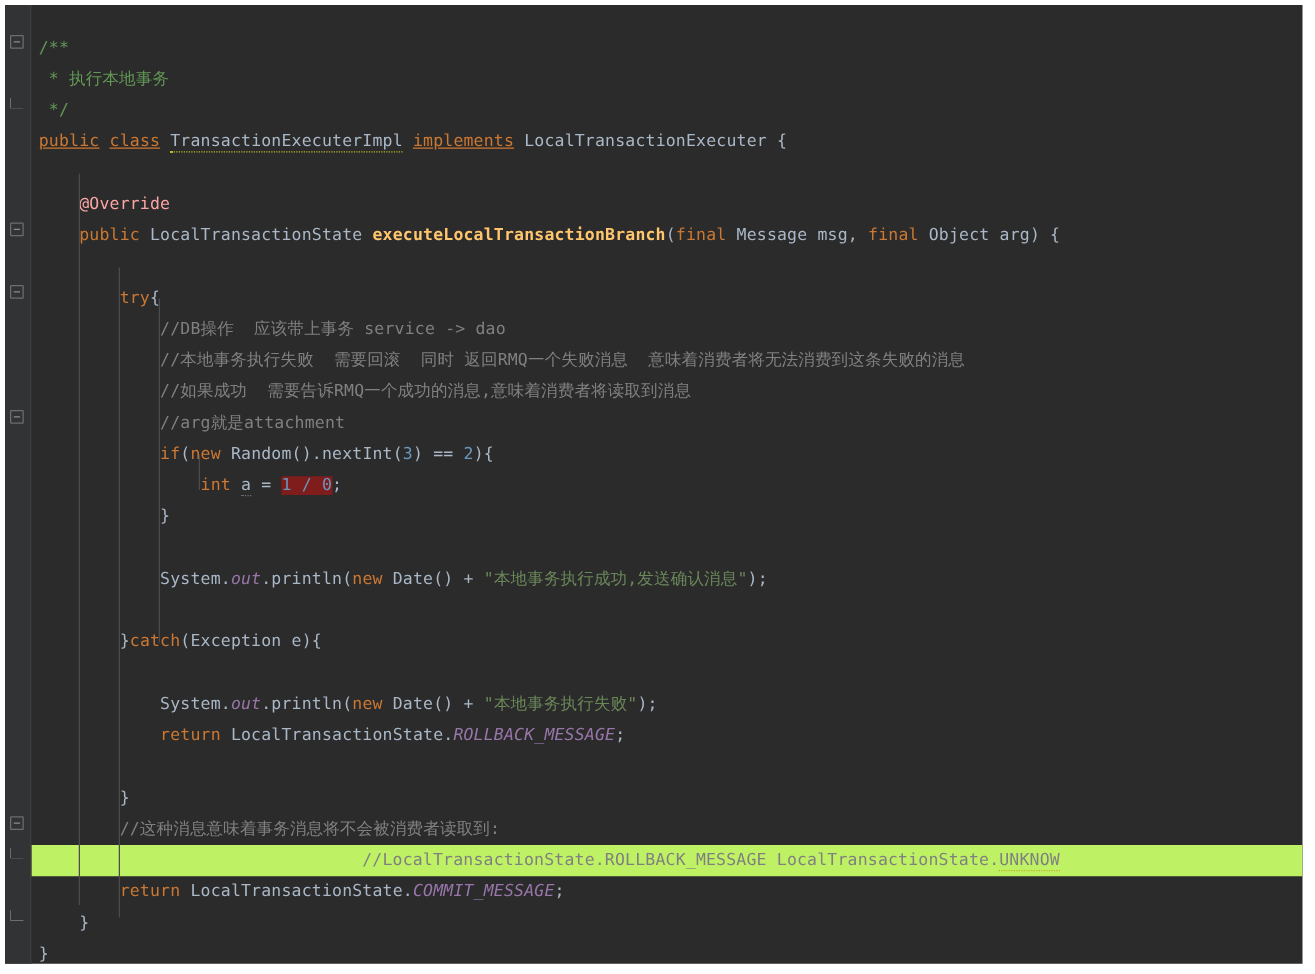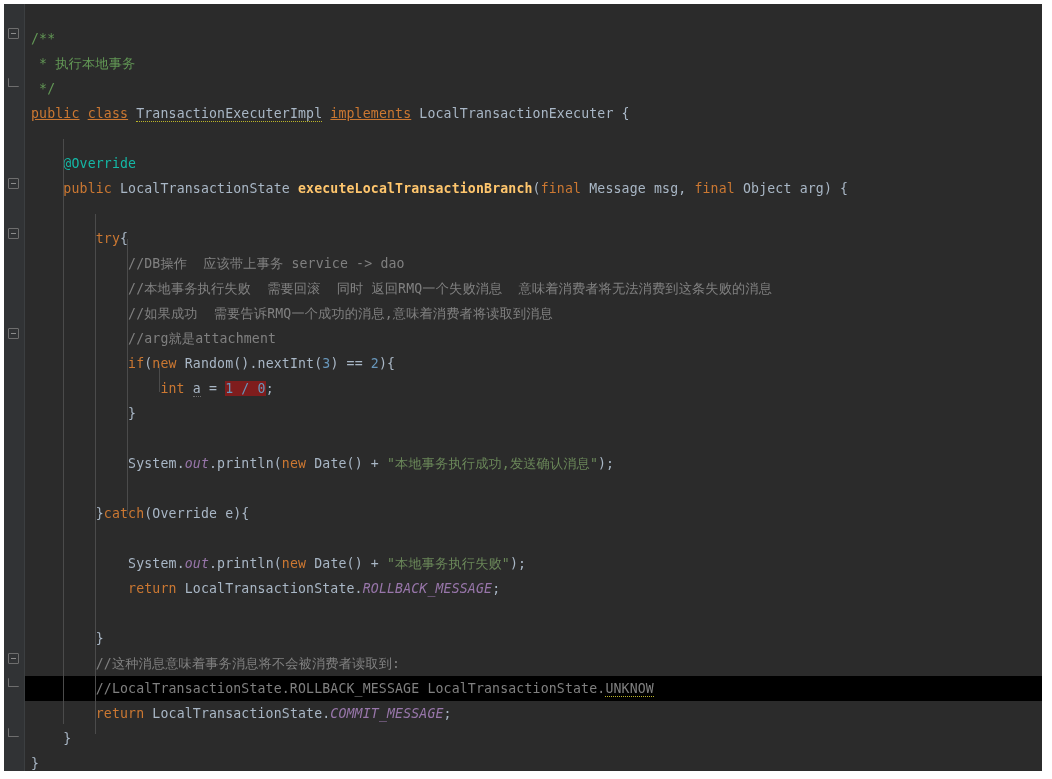--- a/index.html
+++ b/index.html
@@ -92,38 +92,39 @@
     line-height: 25px;
     white-space: pre;
     font-size: 13.2px;
     font-family: "DejaVu Sans Mono", "Liberation Mono", monospace;
     letter-spacing: 0.15px;
     color: #a9b7c6;
     padding-left: 6px;
     box-sizing: border-box;
   }
   .code-line.caret-line {
-    background: #000000;
+    background: #bef264;
+    text-align: center;
   }
 
   
   .indent-guide {
     position: absolute;
     width: 1px;
     background: #4b4b4b;
     z-index: 1;
   }
 
   
   .tk-kw        { color: #cc7832; }
   .tk-kw-u      { color: #cc7832; text-decoration: underline; text-decoration-color: #cc7832; }
   .tk-plain     { color: #a9b7c6; }
   .tk-cls       { color: #a9b7c6; }
   .tk-cls-sq    { color: #a9b7c6; border-bottom: 1px dotted #bbb529; }
-  .tk-anno      { color: #14b8a6; }
+  .tk-anno      { color: #fca5a5; }
   .tk-cmt       { color: #808080; }
   .tk-doc       { color: #629755; }
   .tk-str       { color: #6a8759; }
   .tk-num       { color: #6897bb; }
   .tk-fn        { color: #ffc66d; font-weight: bold; }
   .tk-field-s   { color: #9876aa; font-style: italic; }
   .tk-static-i  { color: #9876aa; font-style: italic; }
   .tk-var-sq    { color: #a9b7c6; border-bottom: 1px dotted #6e6e6e; }
   .tk-hl        { background: #7f1d1d; }
   .tk-unknown   { color: #808080; border-bottom: 1px dotted #bbb529; }
@@ -175,21 +176,21 @@
       <div class="code-line" style="top:322px"><span>            </span><span class="tk-cmt">//arg就是attachment</span></div>
 
       <div class="code-line" style="top:347px"><span>            </span><span class="tk-kw">if</span><span class="tk-plain">(</span><span class="tk-kw">new</span><span> </span><span class="tk-cls">Random</span><span class="tk-plain">().</span><span class="tk-plain">nextInt</span><span class="tk-plain">(</span><span class="tk-num">3</span><span class="tk-plain">) </span><span class="tk-plain">==</span><span> </span><span class="tk-num">2</span><span class="tk-plain">)</span><span class="tk-plain">{</span></div>
 
       <div class="code-line" style="top:372px"><span>                </span><span class="tk-kw">int</span><span> </span><span class="tk-var-sq">a</span><span class="tk-plain"> = </span><span class="tk-hl tk-num">1 / 0</span><span class="tk-plain">;</span></div>
 
       <div class="code-line" style="top:397px"><span>            </span><span class="tk-plain">}</span></div>
 
       <div class="code-line" style="top:447px"><span>            </span><span class="tk-plain">System</span><span class="tk-plain">.</span><span class="tk-static-i">out</span><span class="tk-plain">.</span><span class="tk-plain">println</span><span class="tk-plain">(</span><span class="tk-kw">new</span><span> </span><span class="tk-cls">Date</span><span class="tk-plain">() + </span><span class="tk-str">"本地事务执行成功,发送确认消息"</span><span class="tk-plain">);</span></div>
 
-      <div class="code-line" style="top:497px"><span>        </span><span class="tk-plain">}</span><span class="tk-kw">catch</span><span class="tk-plain">(</span><span class="tk-cls">Override</span><span> </span><span class="tk-plain">e</span><span class="tk-plain">)</span><span class="tk-plain">{</span></div>
+      <div class="code-line" style="top:497px"><span>        </span><span class="tk-plain">}</span><span class="tk-kw">catch</span><span class="tk-plain">(</span><span class="tk-cls">Exception</span><span> </span><span class="tk-plain">e</span><span class="tk-plain">)</span><span class="tk-plain">{</span></div>
 
       <div class="code-line" style="top:547px"><span>            </span><span class="tk-plain">System</span><span class="tk-plain">.</span><span class="tk-static-i">out</span><span class="tk-plain">.</span><span class="tk-plain">println</span><span class="tk-plain">(</span><span class="tk-kw">new</span><span> </span><span class="tk-cls">Date</span><span class="tk-plain">() + </span><span class="tk-str">"本地事务执行失败"</span><span class="tk-plain">);</span></div>
 
       <div class="code-line" style="top:572px"><span>            </span><span class="tk-kw">return</span><span> </span><span class="tk-cls">LocalTransactionState</span><span class="tk-plain">.</span><span class="tk-field-s">ROLLBACK_MESSAGE</span><span class="tk-plain">;</span></div>
 
       <div class="code-line" style="top:622px"><span>        </span><span class="tk-plain">}</span></div>
 
       <div class="code-line" style="top:647px"><span>        </span><span class="tk-cmt">//这种消息意味着事务消息将不会被消费者读取到:</span></div>
 
       <div class="code-line caret-line" style="top:672px"><span>        </span><span class="tk-cmt">//LocalTransactionState.ROLLBACK_MESSAGE LocalTransactionState.</span><span class="tk-unknown">UNKNOW</span></div>

